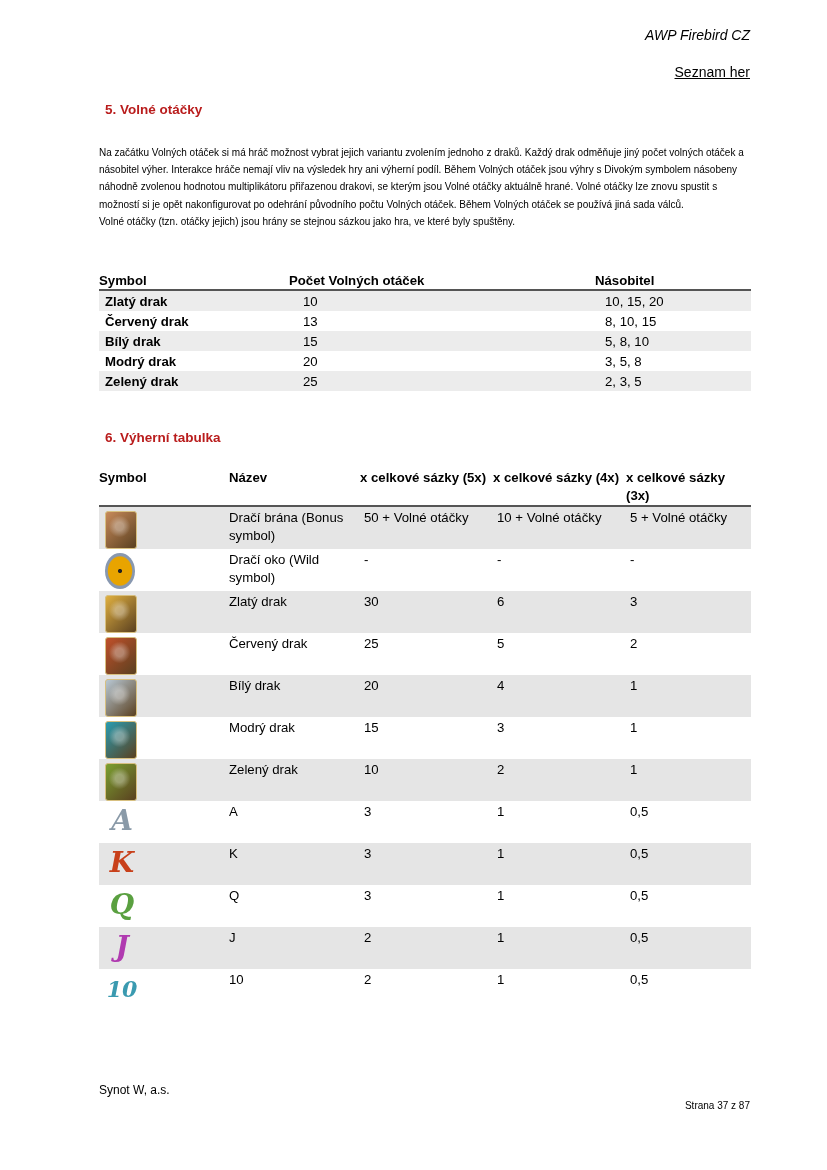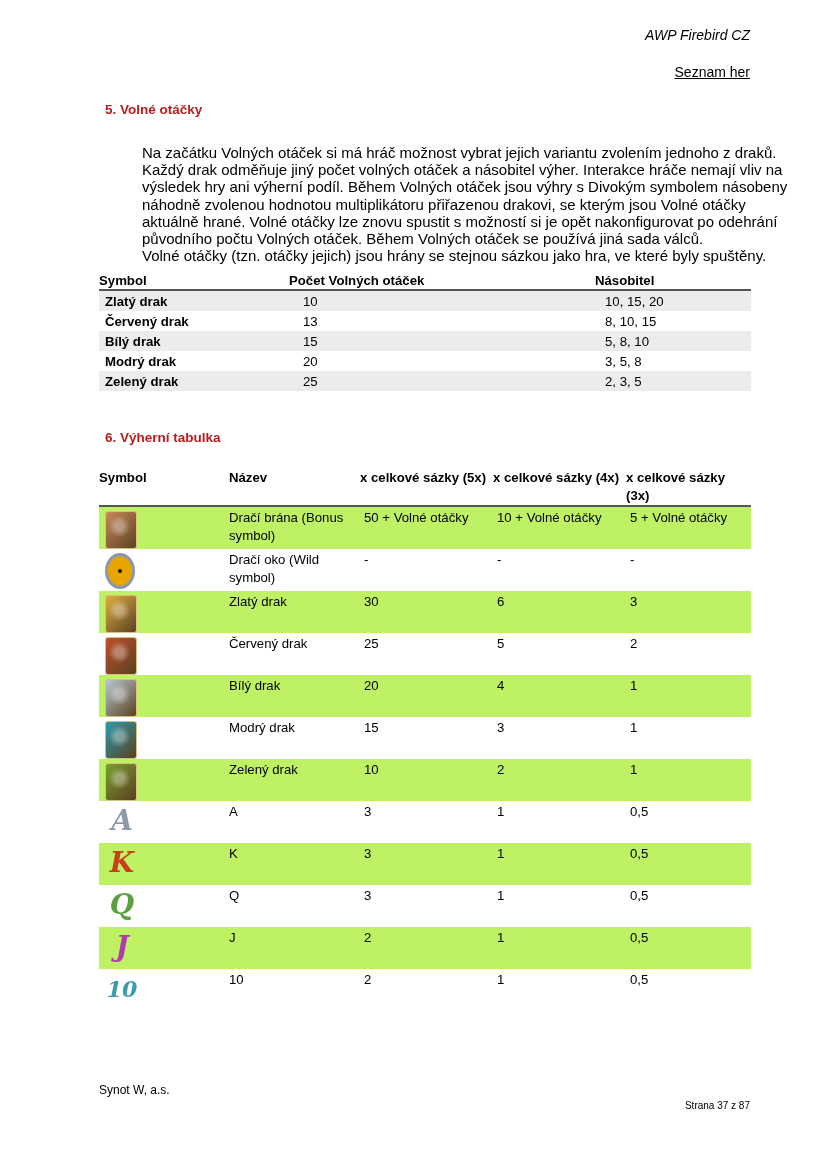--- a/index.html
+++ b/index.html
@@ -3,33 +3,33 @@
 <meta charset="utf-8">
 <style>
   html, body { margin:0; padding:0; background:#ffffff; }
   body { width:827px; height:1170px; position:relative; font-family:"Liberation Sans", sans-serif; color:#000; overflow:hidden; }
   .hdr { position:absolute; right:77px; font-size:14px; }
   .hdr1 { top:27px;font-style:italic; }
   .hdr2 { top:64px;text-decoration:underline; }
   .sec-title { position:absolute; left:99px; font-size:13.5px; font-weight:bold; color:#b91c1c;margin-left:6px; }
   #sec5 { top:102px; }
   #sec6 { top:430px; }
-  .para { position:absolute; left:99px; width:650px; top:144px; font-size:15px; line-height:17.2px;margin-left:43px; }
+  .para { position:absolute; left:99px; width:650px; top:144px; font-size:10px; line-height:17.2px; }
   .para p { margin:0; }
   .t1 { position:absolute; left:99px; top:270px; width:652px; border-collapse:collapse; font-size:13.2px; }
   .t1 th { text-align:left; font-weight:bold; padding:1px 0 0 0; border-bottom:2px solid #555; height:18px; }
   .t1 td { padding:1px 0 0 0; height:19px; }
   .t1 tr.alt td { background:#ececec; }
   .t1 td.sym { font-weight:bold; padding-left:6px; }
   .t1 td.c2 { padding-left:14px; }
   .t1 td.c3 { padding-left:10px; }
   .t2 { position:absolute; left:99px; top:469px; width:652px; border-collapse:collapse; font-size:13.2px; }
   .t2 th { text-align:left; vertical-align:top; font-weight:bold; line-height:18px; padding:0; border-bottom:2px solid #555; }
   .t2 td { vertical-align:top; padding:2px 0 0 0; line-height:18px; height:40px; }
-  .t2 tr.alt td { background:#bef264; }
+  .t2 tr.alt td { background:#e5e5e5; }
   .t2 .icon-cell { width:124px; padding-left:6px; }
   .ico { display:block; width:30px; height:36px; border-radius:3px; margin-top:2px; }
   .ico-glyph { display:block; width:34px; height:36px; font-family:"DejaVu Serif", serif; font-size:28px; font-weight:bold; text-align:center; line-height:36px; font-style:italic; }
   .foot-left { position:absolute; left:99px; top:1083px; font-size:12px; }
   .foot-right { position:absolute; right:77px; top:1100px; font-size:10px; }
 </style>
 </head>
 <body>
 
 <div class="hdr hdr1">AWP Firebird CZ</div>

